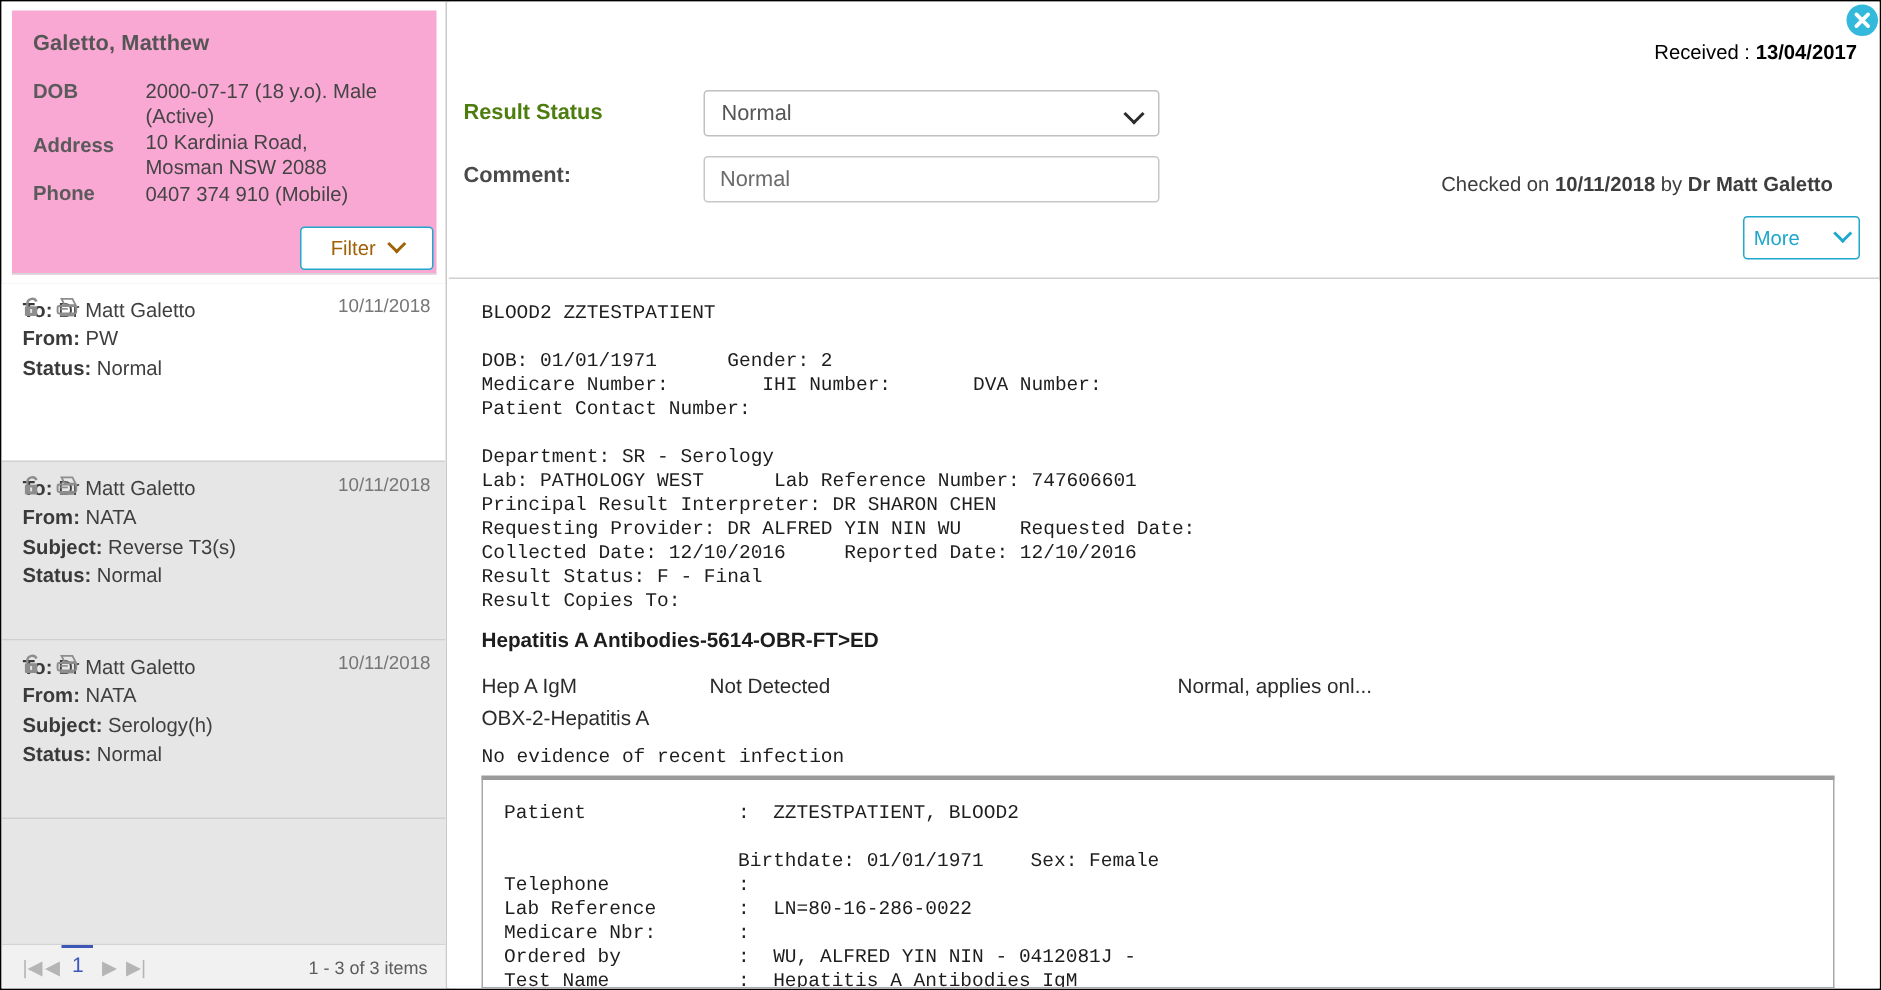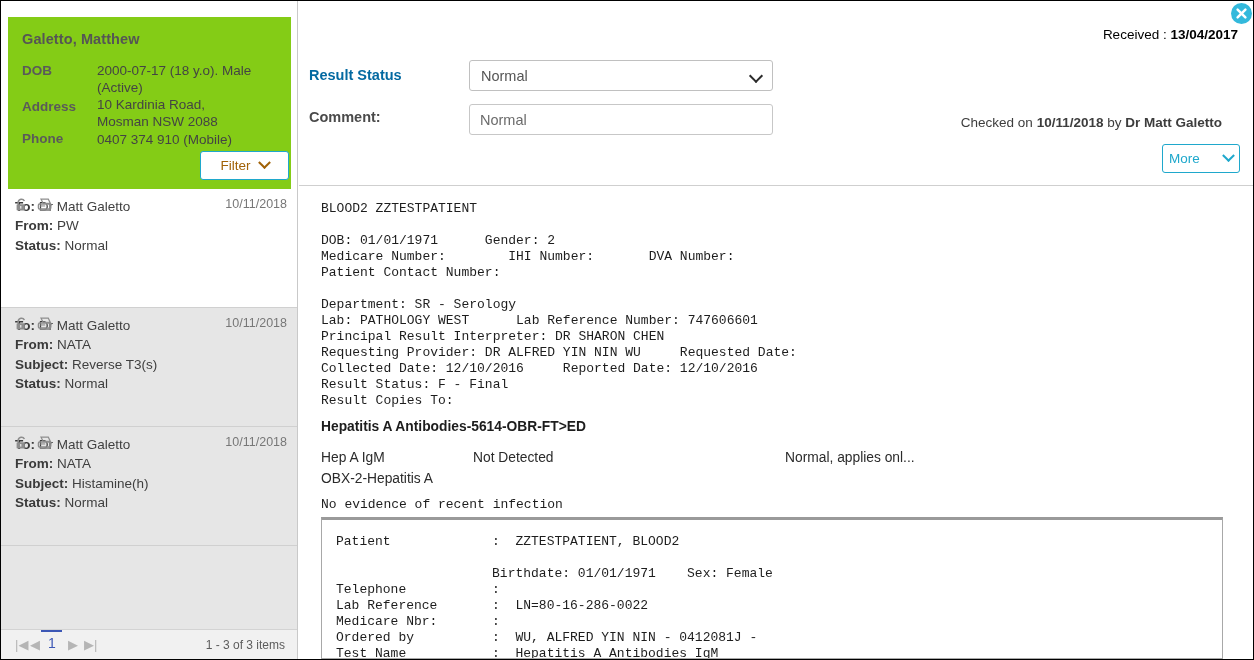--- a/index.html
+++ b/index.html
@@ -23,23 +23,23 @@
   #left-panel {
     position: absolute;
     left: 0; top: 0;
     width: 297px; height: 658px;
     background: #ffffff;
     border-right: 1px solid #c9c9c9;
     overflow: hidden;
   }
   #patient-card {
     position: absolute;
-    left: 7px; top: 16px;
+    left: 7px; top: 6px;
     width: 283px; height: 176px;
-    background: #84cc16;
+    background: #f9a8d4;
     border: 1px solid #d6d6d6;
     border-top: none; border-left: none; border-right: none;
   }
   #patient-name {
     position: absolute;
     left: 14px; top: 14px;
     font-size: 14.5px;
     font-weight: bold;
     color: #555555;
     letter-spacing: 0.1px;
@@ -190,21 +190,21 @@
     position: absolute;
     left: 0; top: 0;
     width: 955px; height: 185px;
     border-bottom: 1px solid #cfcfcf;
   }
   #label-result-status {
     position: absolute;
     left: 10px; top: 66px;
     font-size: 14.5px;
     font-weight: bold;
-    color: #0369a1;
+    color: #4d7c0f;
   }
   #label-comment {
     position: absolute;
     left: 10px; top: 108px;
     font-size: 14.5px;
     font-weight: bold;
     color: #4a4a4a;
   }
   #result-status-select {
     position: absolute;
@@ -421,21 +421,21 @@
               <path d="M4 1.2h7.3l2.1 4.2H6.2z" fill="none" stroke="#8d8d8d" stroke-width="1.2"></path>
               <rect x="1.4" y="6" width="12.4" height="5" rx="1" fill="none" stroke="#8d8d8d" stroke-width="1.3"></rect>
               <rect x="3" y="11.4" width="9.2" height="1.5" fill="#8d8d8d"></rect>
               <rect x="3.2" y="7.4" width="5" height="1.1" fill="#8d8d8d"></rect>
             </svg>
           </span>
         </div>
         <div class="msg-date">10/11/2018</div>
         <div class="msg-line"><span class="msg-key">To:</span> <span>Dr Matt Galetto</span></div>
         <div class="msg-line"><span class="msg-key">From:</span> <span>NATA</span></div>
-        <div class="msg-line"><span class="msg-key">Subject:</span> <span>Histamine(h)</span></div>
+        <div class="msg-line"><span class="msg-key">Subject:</span> <span>Serology(h)</span></div>
         <div class="msg-line"><span class="msg-key">Status:</span> <span>Normal</span></div>
       </div>
 
     </div>
 
     <div id="pager">
       <div id="pager-page-underline"></div>
       <div class="pager-btn" style="left:14px;">|◀</div>
       <div class="pager-btn" style="left:29px;">◀</div>
       <div id="pager-page">1</div>

